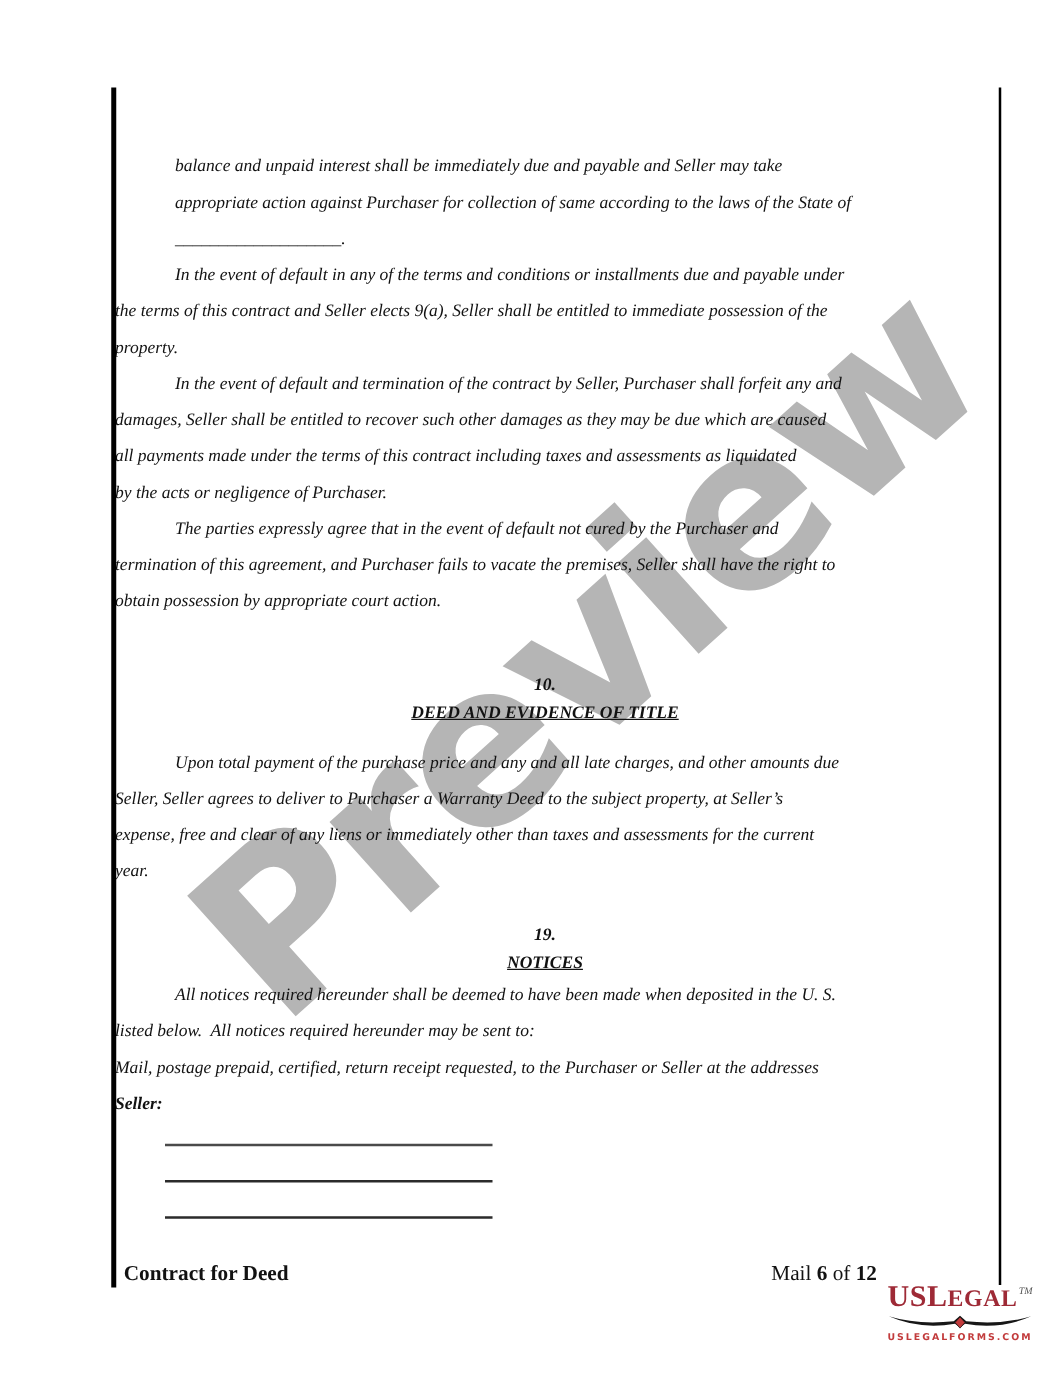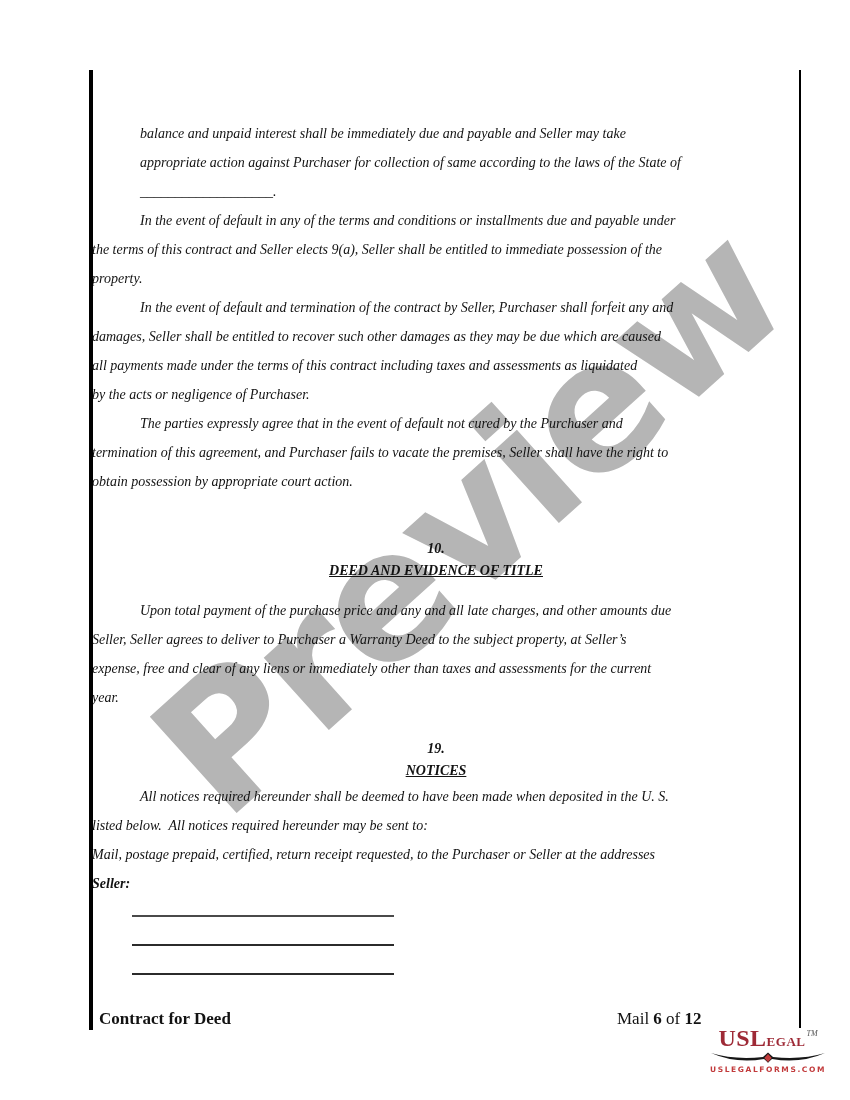--- a/index.html
+++ b/index.html
@@ -49,21 +49,21 @@
   .footer-page b { font-weight:bold; }
 
   .logo {
     position:absolute; left:696px; top:1026px; width:144px; z-index:4;
     text-align:center; line-height:1;
   }
   .logo-text {
     font-family:"Liberation Serif", serif; font-weight:bold; white-space:nowrap;
   }
   .logo-text .lg { font-size:24px; letter-spacing:0.5px; }
-  .logo-text .sm { font-size:13px; letter-spacing:0.5px; }
+  .logo-text .sm { font-size:19px; letter-spacing:0.5px; }
   .logo-text .tm { font-size:8px; color:#555; vertical-align:10px; margin-left:1px; font-weight:normal;font-style:italic; }
   .wings { display:block; margin:1px auto 2px auto; }
   .logo-url {
     font-family:"DejaVu Sans", sans-serif; font-size:7.5px; font-weight:bold;
     letter-spacing:1.6px; white-space:nowrap;
   }
 </style>
 </head>
 <body>
 

